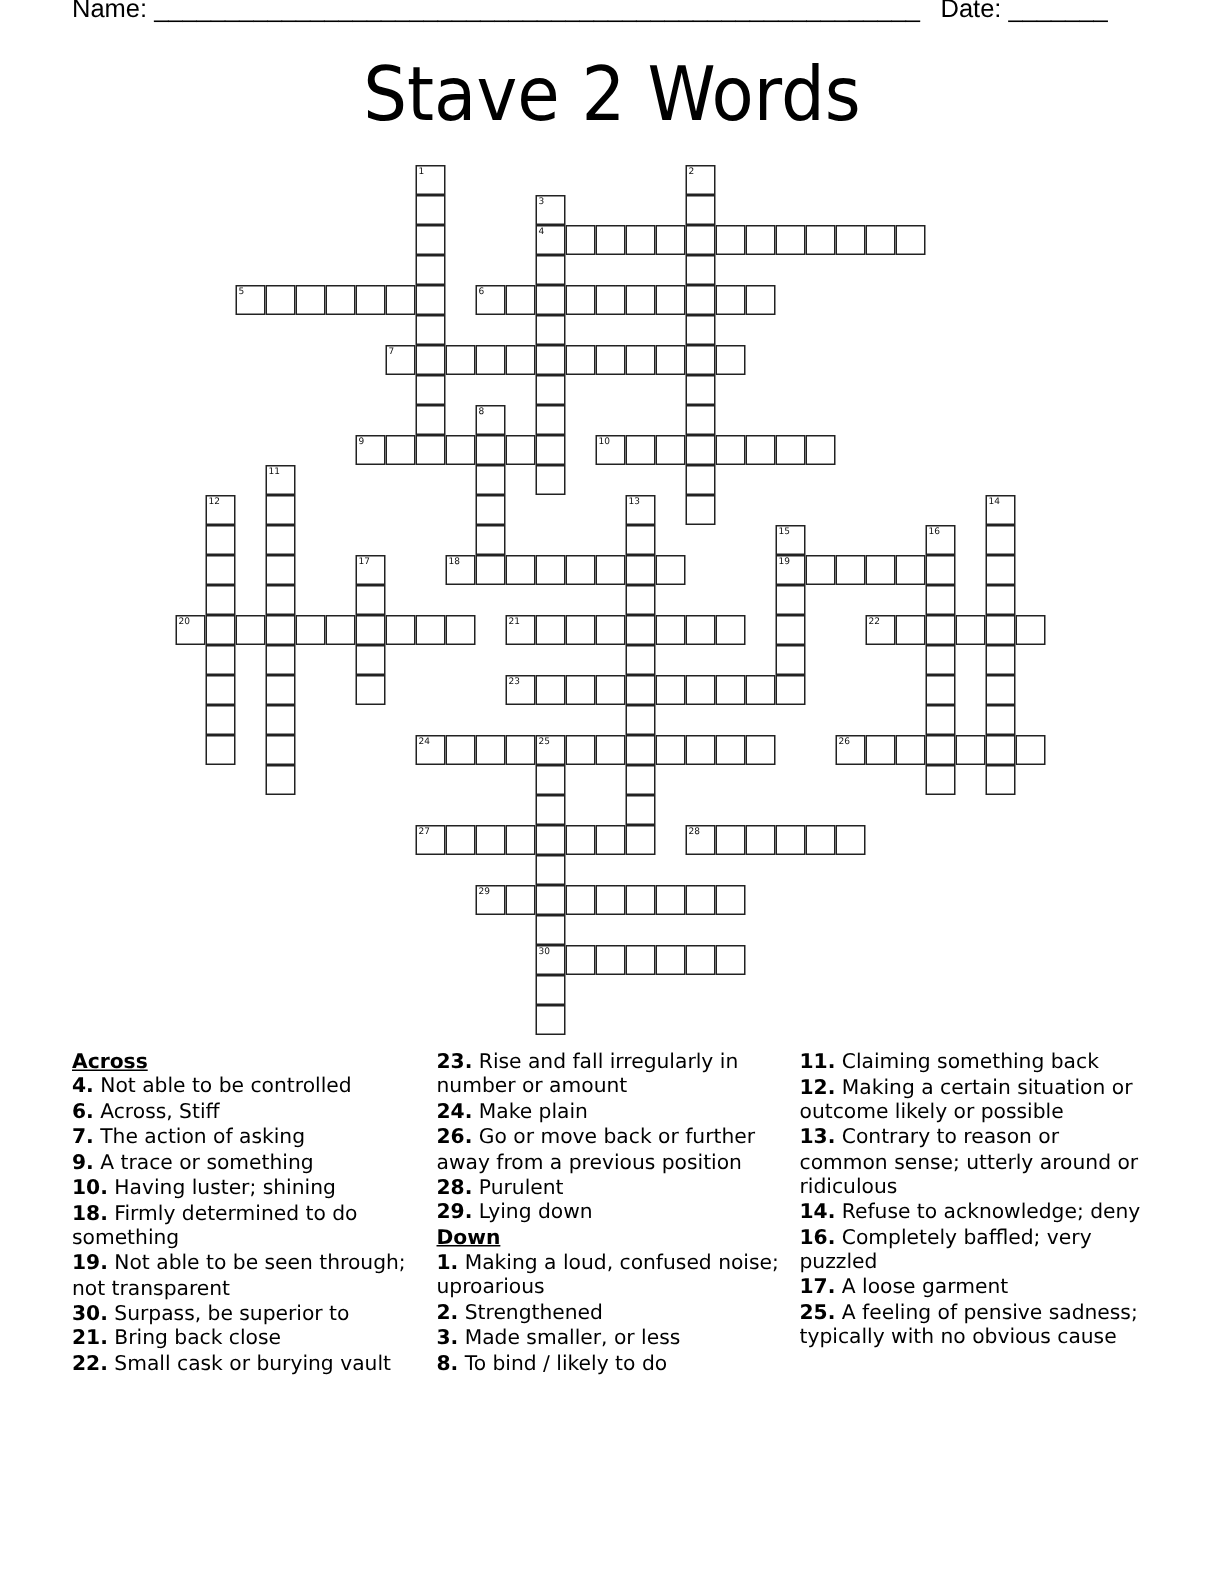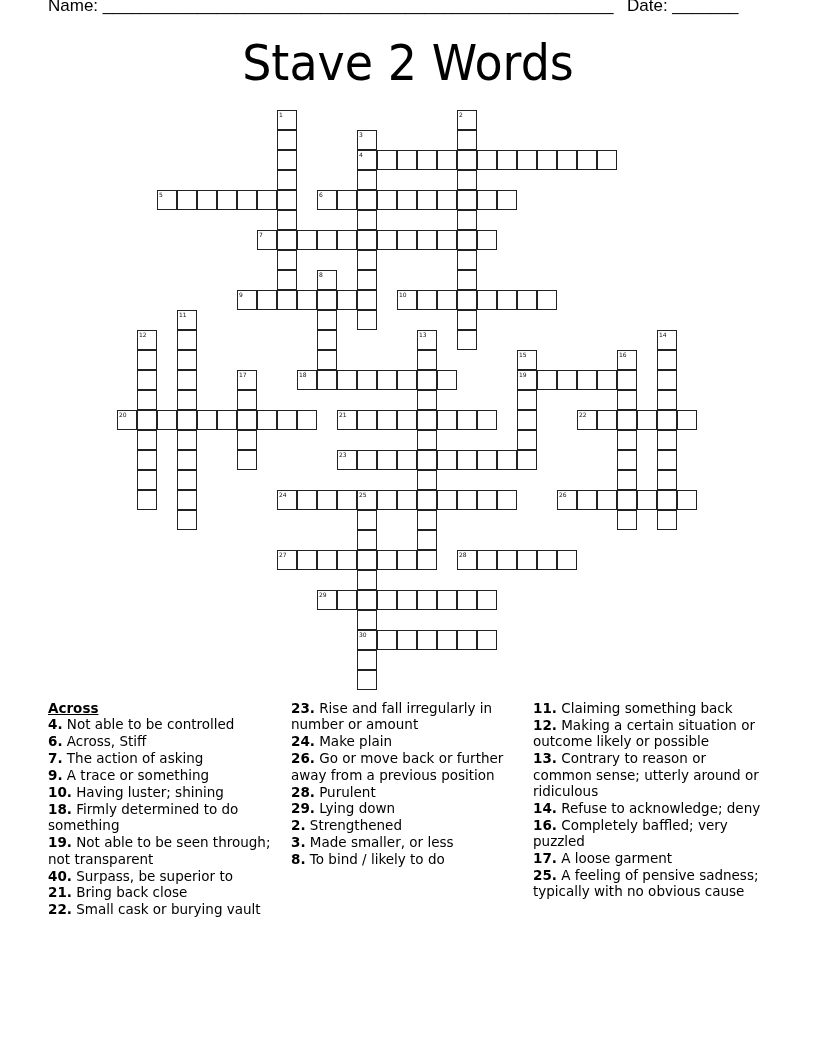--- a/index.html
+++ b/index.html
@@ -327,34 +327,36 @@
 <div class="clues col1">
   <span class="section-head">Across</span>
   <div id="col1-list">
       <span class="clue"><b>4.</b><span> Not able to be controlled</span></span>
       <span class="clue"><b>6.</b><span> Across, Stiff</span></span>
       <span class="clue"><b>7.</b><span> The action of asking</span></span>
       <span class="clue"><b>9.</b><span> A trace or something</span></span>
       <span class="clue"><b>10.</b><span> Having luster; shining</span></span>
       <span class="clue"><b>18.</b><span> Firmly determined to do something</span></span>
       <span class="clue"><b>19.</b><span> Not able to be seen through; not transparent</span></span>
-      <span class="clue"><b>40.</b><span> Surpass, be superior to</span></span>
+      <span class="clue"><b>30.</b><span> Surpass, be superior to</span></span>
       <span class="clue"><b>21.</b><span> Bring back close</span></span>
       <span class="clue"><b>22.</b><span> Small cask or burying vault</span></span>
     </div>
 </div>
 <div class="clues col2">
   <div id="col2-list">
       <span class="clue"><b>23.</b><span> Rise and fall irregularly in number or amount</span></span>
       <span class="clue"><b>24.</b><span> Make plain</span></span>
       <span class="clue"><b>26.</b><span> Go or move back or further away from a previous position</span></span>
       <span class="clue"><b>28.</b><span> Purulent</span></span>
       <span class="clue"><b>29.</b><span> Lying down</span></span>
     </div>
+  <span class="section-head">Down</span>
   <div id="col2b-list">
+      <span class="clue"><b>1.</b><span> Making a loud, confused noise; uproarious</span></span>
       <span class="clue"><b>2.</b><span> Strengthened</span></span>
       <span class="clue"><b>3.</b><span> Made smaller, or less</span></span>
       <span class="clue"><b>8.</b><span> To bind / likely to do</span></span>
     </div>
 </div>
 <div class="clues col3">
   <div id="col3-list">
       <span class="clue"><b>11.</b><span> Claiming something back</span></span>
       <span class="clue"><b>12.</b><span> Making a certain situation or outcome likely or possible</span></span>
       <span class="clue"><b>13.</b><span> Contrary to reason or common sense; utterly around or ridiculous</span></span>

